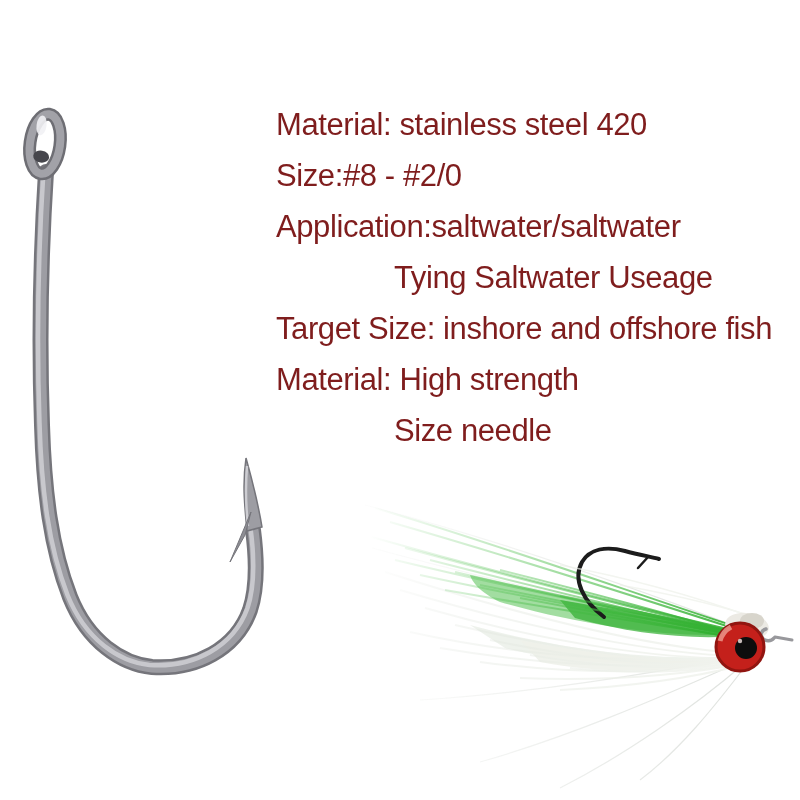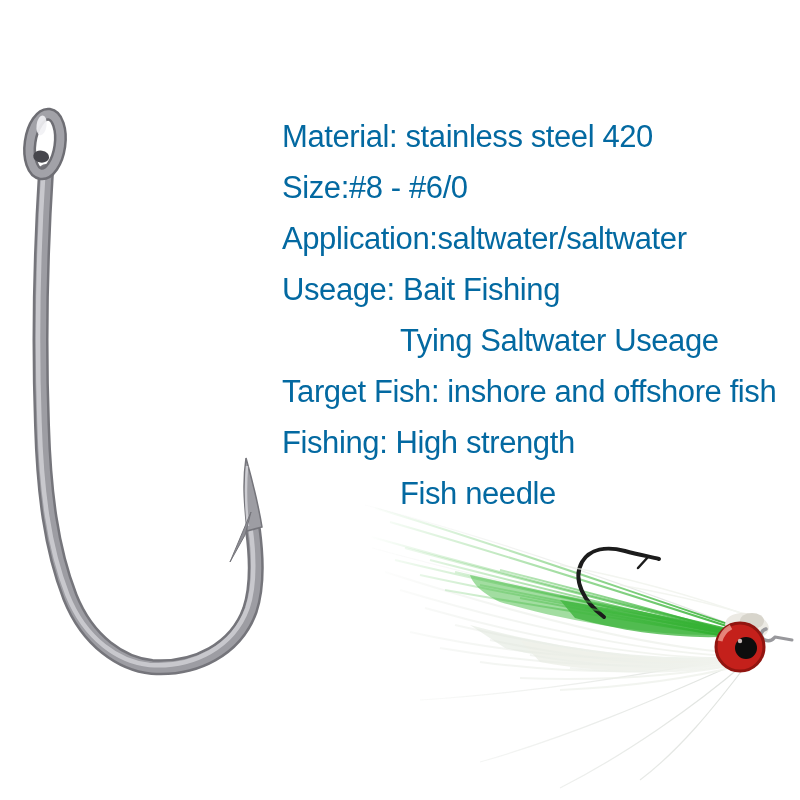--- a/index.html
+++ b/index.html
@@ -2,22 +2,22 @@
 <html><head>
 <meta charset="utf-8">
 <style>
   html,body{margin:0;padding:0;background:#ffffff;}
   .canvas{
     position:relative;width:800px;height:800px;background:#ffffff;overflow:hidden;
     font-family:"Liberation Sans", sans-serif;
   }
   .art{position:absolute;left:0;top:0;width:800px;height:800px;}
   .specs{
-    position:absolute;left:282px;top:99px;width:510px;
-    color:#0369a1;font-size:31px;letter-spacing:-0.4px;margin-top:12px;
+    position:absolute;left:276px;top:99px;width:510px;
+    color:#7f1d1d;font-size:31px;letter-spacing:-0.4px;
   }
   .specs .line{height:51px;line-height:51px;white-space:nowrap;}
   .specs .line.indent{padding-left:118px;}
 </style>
 </head>
 <body>
 
 <div class="canvas">
 
   <svg class="art" viewBox="0 0 800 800" aria-hidden="true">
@@ -133,22 +133,21 @@
         <circle cx="740" cy="647" r="24" fill="#c4201b" stroke="#911510" stroke-width="3"></circle>
         <path d="M 720,641 A 22 22 0 0 1 731,627" stroke="#ef9d92" stroke-width="5" fill="none" opacity="0.8"></path>
         <circle cx="746" cy="648" r="11" fill="#0d0d0d"></circle>
         <circle cx="740" cy="641" r="2.2" fill="#f5e8e6" opacity="0.8"></circle>
       </g>
     </g>
   </svg>
 
   <div class="specs">
     <div class="line">Material: stainless steel 420</div>
-    <div class="line">Size:#8 - #6/0</div>
+    <div class="line">Size:#8 - #2/0</div>
     <div class="line">Application:saltwater/saltwater</div>
-    <div class="line">Useage: Bait Fishing</div>
     <div class="line indent">Tying Saltwater Useage</div>
-    <div class="line">Target Fish: inshore and offshore fish</div>
-    <div class="line">Fishing: High strength</div>
-    <div class="line indent">Fish needle</div>
+    <div class="line">Target Size: inshore and offshore fish</div>
+    <div class="line">Material: High strength</div>
+    <div class="line indent">Size needle</div>
   </div>
 
 </div>
 
 </body></html>

